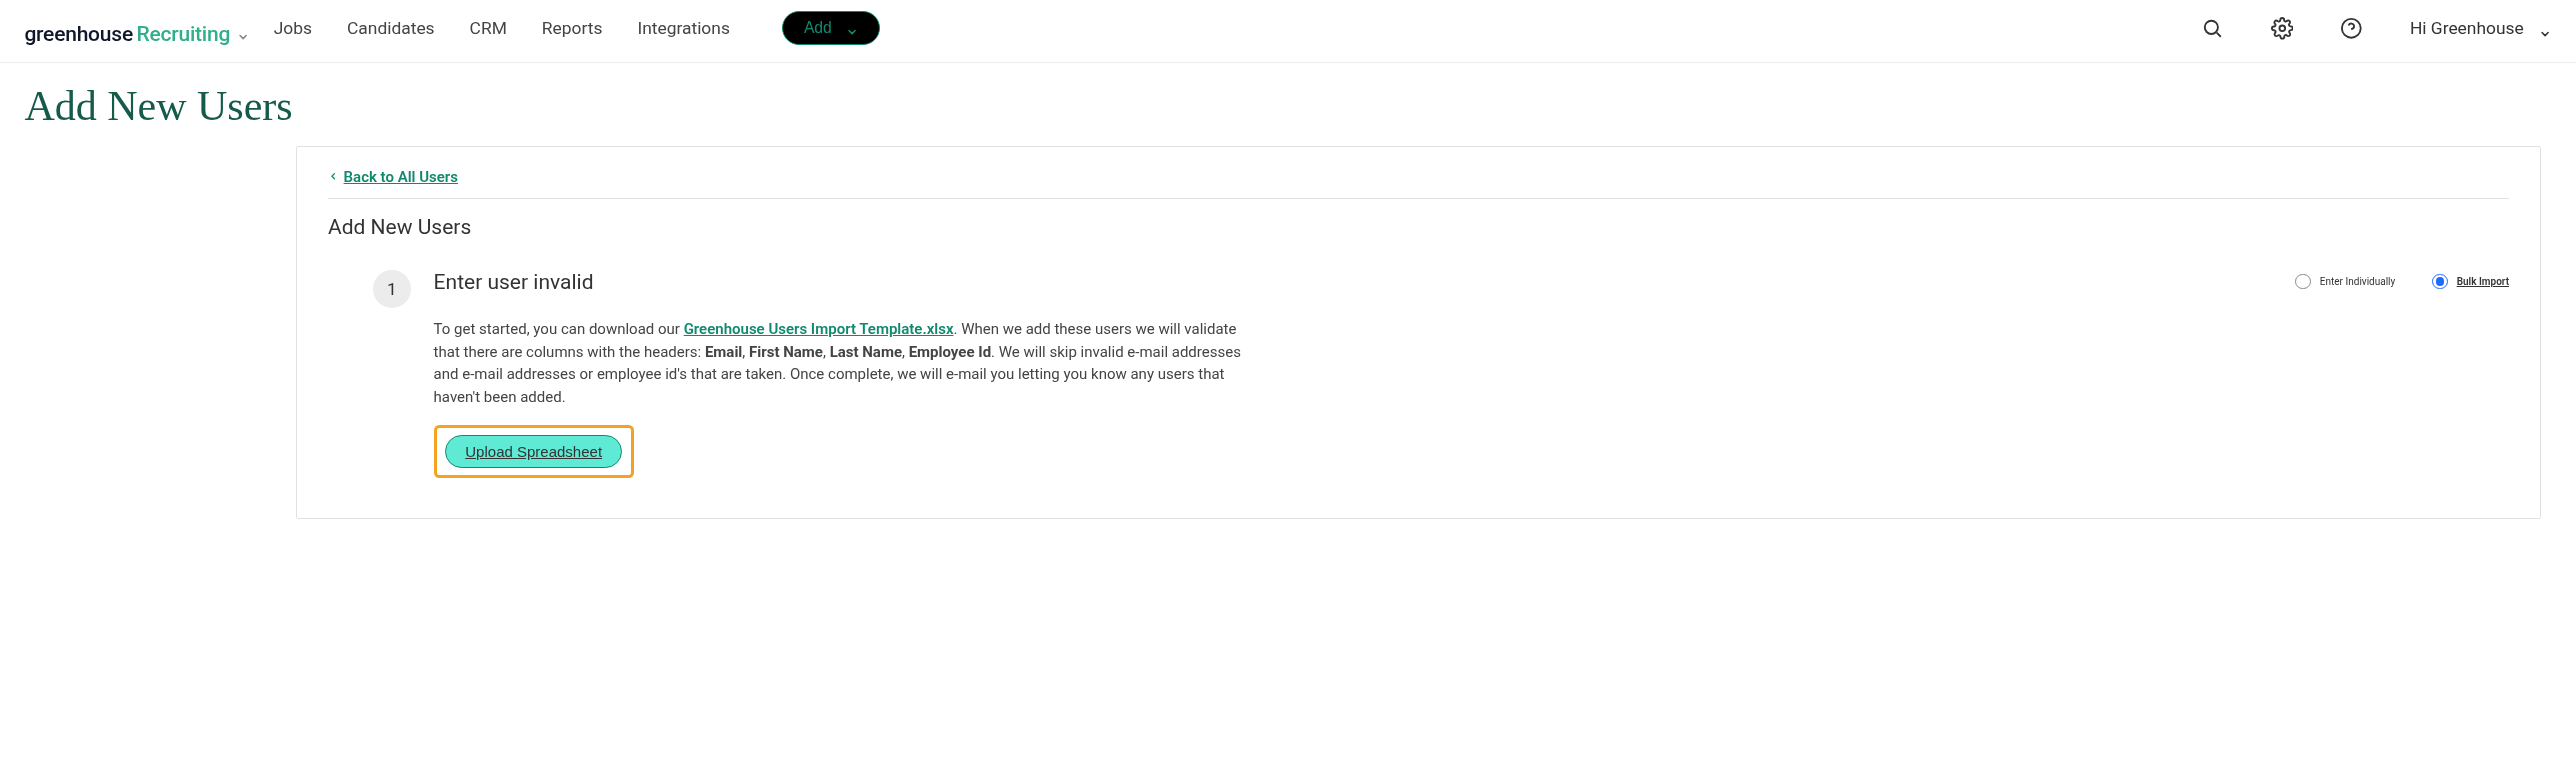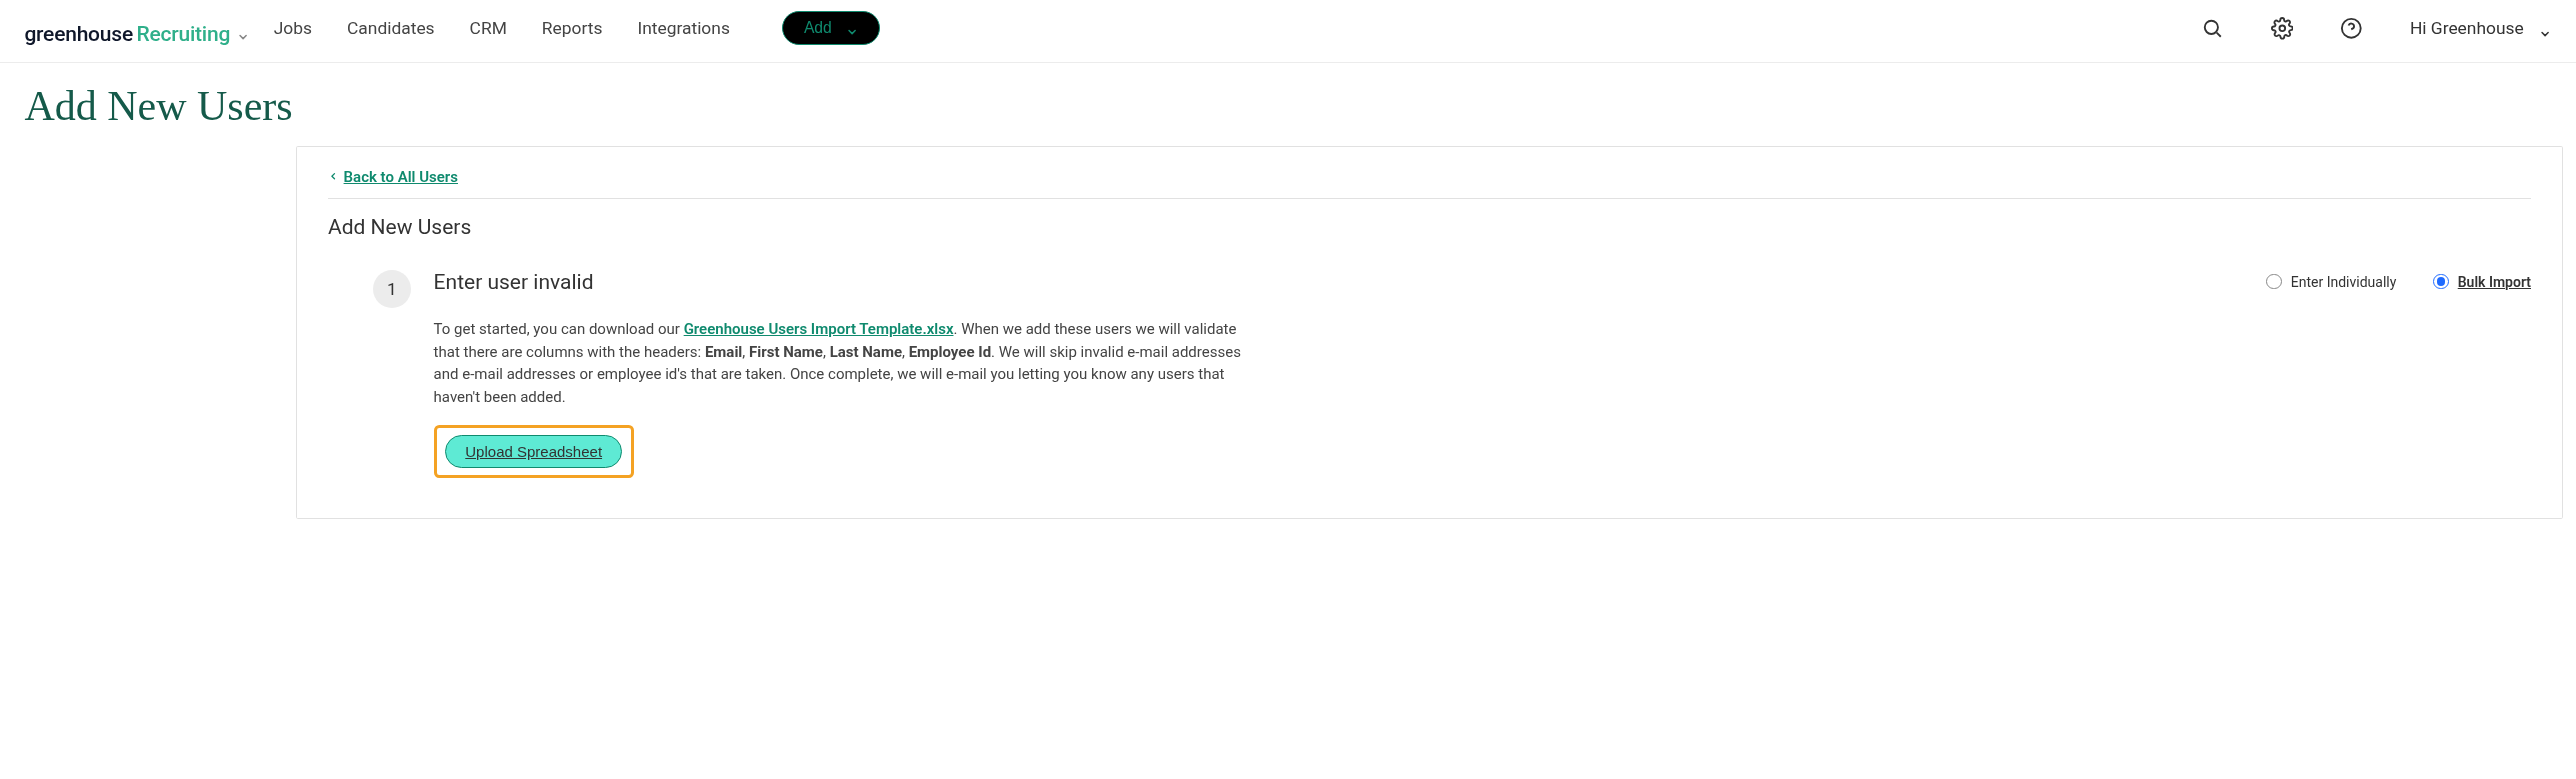--- a/index.html
+++ b/index.html
@@ -70,21 +70,21 @@
   
   .page-title{
     font-family:Georgia,"Times New Roman",serif;
     font-size:42px;
     color:var(--green-dark);
     margin:19px 0 15.7px 24.4px;
     font-weight:400;
   }
   .panel{
     margin-left:296px;
-    margin-right:13px;
+    margin-right:35px;
     border:0.9px solid var(--border);
     border-radius:1.7px;
     padding:21px 31px 40px 31px;
   }
   .back-link{
     display:inline-flex;
     align-items:center;
     gap:5.2px;
     color:var(--green);
     font-size:15px;
@@ -111,21 +111,21 @@
     flex:0 0 38px;
   }
   .step-body{flex:1;}
   .step-header{
     display:flex;
     align-items:center;
     justify-content:space-between;
     margin-bottom:24.4px;
   }
   .step-title{font-size:21px;color:#333;}
-  .radio-group{display:flex;align-items:center;gap:37px;font-size:14px;}
+  .radio-group{display:flex;align-items:center;gap:37px;font-size:10px;}
   .radio-option{display:flex;align-items:center;gap:8.7px;cursor:pointer;}
   .radio{
     width:15.7px;height:15.7px;border-radius:50%;
     border:1.7px solid #888;display:inline-block;position:relative;
   }
   .radio.selected{border-color:var(--blue);}
   .radio.selected::after{
     content:"";position:absolute;inset:2.6px;border-radius:50%;background:var(--blue);
   }
 

